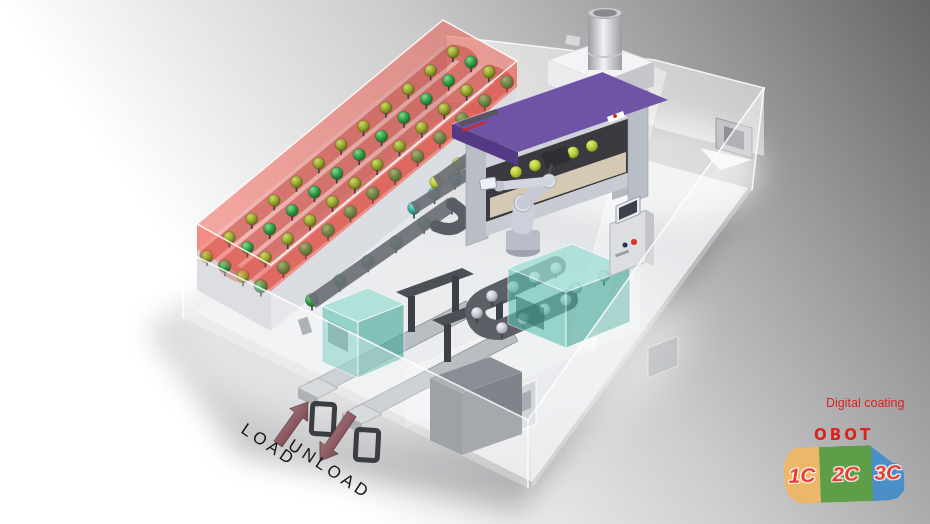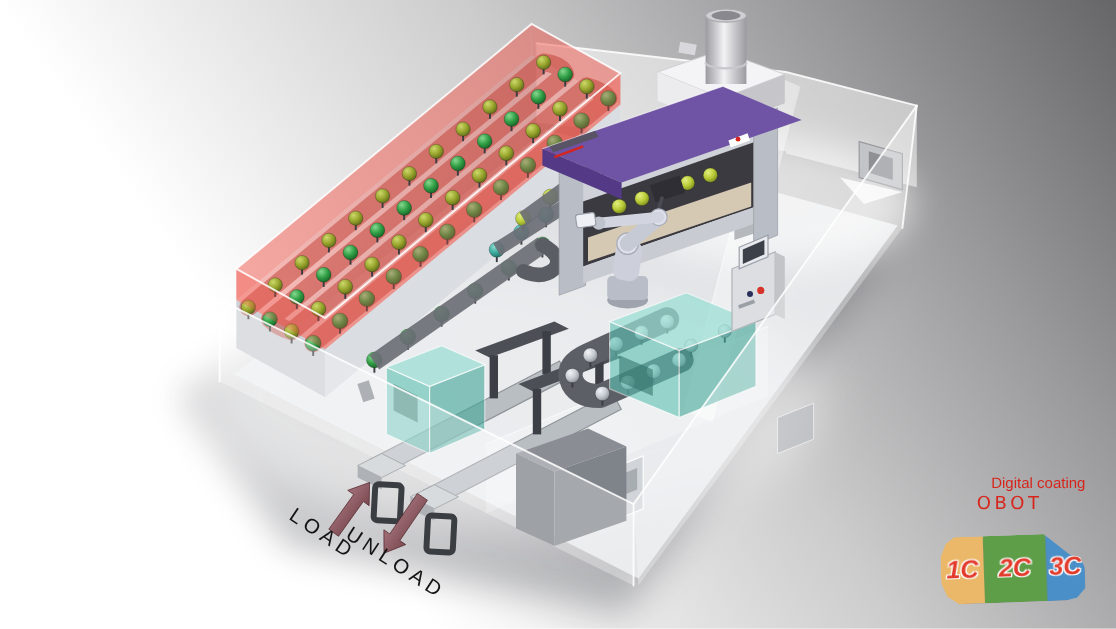--- a/index.html
+++ b/index.html
@@ -22,21 +22,21 @@
   .teal-top{fill:var(--teal_top);opacity:.72;}
   .teal-face{fill:var(--teal_face);opacity:.62;}
   .teal-side{fill:var(--teal_side);opacity:.62;}
   .tealbox{stroke:rgba(255,255,255,.8);stroke-width:1;}
   
   .flowlabel{font-family:"Liberation Sans",sans-serif;font-size:17px;letter-spacing:4px;fill:var(--label_ink);}
   
   .logo{position:absolute;left:770px;top:394px;width:158px;height:118px;color:var(--brand_red);}
   .logo-big{position:absolute;left:2px;top:0;font-size:41px;font-weight:900;letter-spacing:-2px;font-family:"DejaVu Sans",sans-serif;line-height:1;}
   .logo-tag{position:absolute;left:56px;top:2px;font-size:12.5px;font-weight:400;white-space:nowrap;}
-  .logo-rest{position:absolute;left:44px;top:16px;font-size:15px;font-weight:400;letter-spacing:3px;font-family:"DejaVu Sans",sans-serif;}
+  .logo-rest{position:absolute;left:44px;top:32px;font-size:15px;font-weight:700;letter-spacing:3px;font-family:"DejaVu Sans",sans-serif;}
   .badge{position:absolute;left:14px;top:52px;width:120px;height:56px;display:flex;transform:rotate(-2deg);
     clip-path:polygon(10% 0%,72% 0%,90% 32%,97% 36%,100% 52%,100% 82%,94% 96%,86% 100%,12% 100%,4% 88%,0% 68%,0% 30%,4% 10%);
     filter:drop-shadow(2px 3px 1px rgba(30,40,50,.4));}
   .seg{display:flex;align-items:center;justify-content:center;height:100%;}
   .seg1{width:30%;background:var(--badge_tan);}
   .seg2{width:43%;background:var(--badge_green);}
   .seg3{width:27%;background:var(--badge_blue);}
   .seg i{font-style:italic;font-weight:900;font-size:21px;color:var(--badge_text);
     text-shadow:-1px -1px 0 #fff,1px -1px 0 #fff,-1px 1px 0 #fff,1px 1px 0 #fff;}
 </style>

